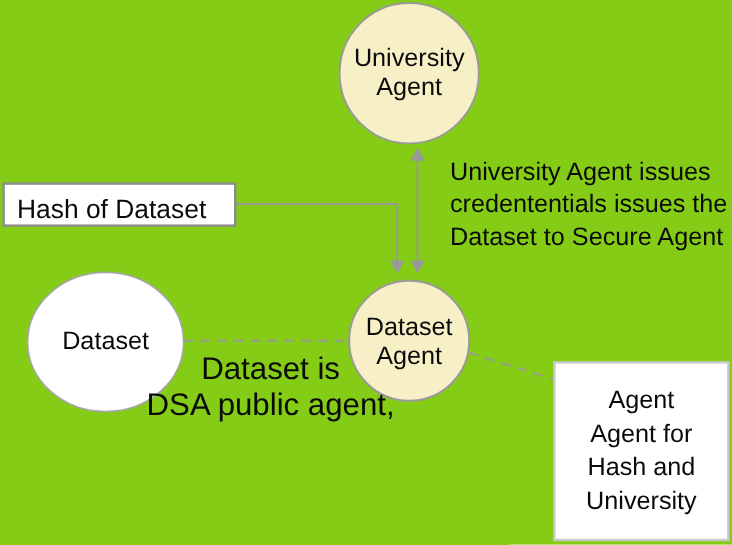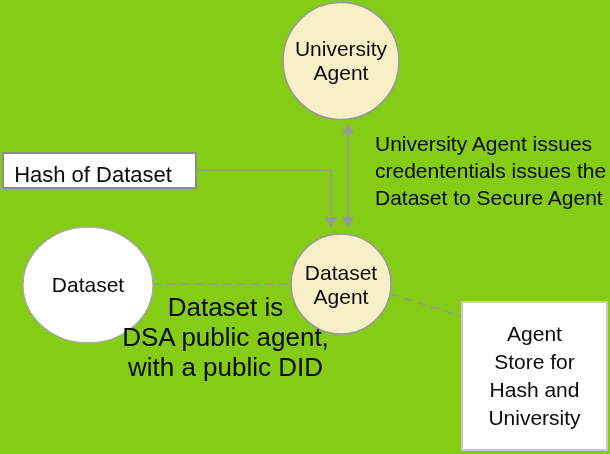--- a/index.html
+++ b/index.html
@@ -118,30 +118,29 @@
   <div class="txt node-label" style="left:28px; top:273px; width:120px;">
     <span>Dataset</span>
   </div>
 
   <div class="txt hash-label">
     <span>Hash of Dataset</span>
   </div>
 
   <div class="txt secure-label">
     <span>Agent</span>
-    <span>Store for</span>
+    <span>Agent for</span>
     <span>Hash and</span>
     <span>University</span>
   </div>
 
   <div class="txt annot-right">
     <span>University Agent issues</span>
     <span>credententials issues the</span>
     <span>Dataset to Secure Agent</span>
   </div>
 
   <div class="txt annot-mid">
     <span>Dataset is</span>
     <span>DSA public agent,</span>
-    <span>with a public DID</span>
   </div>
 
 </div>
 
 </body></html>

